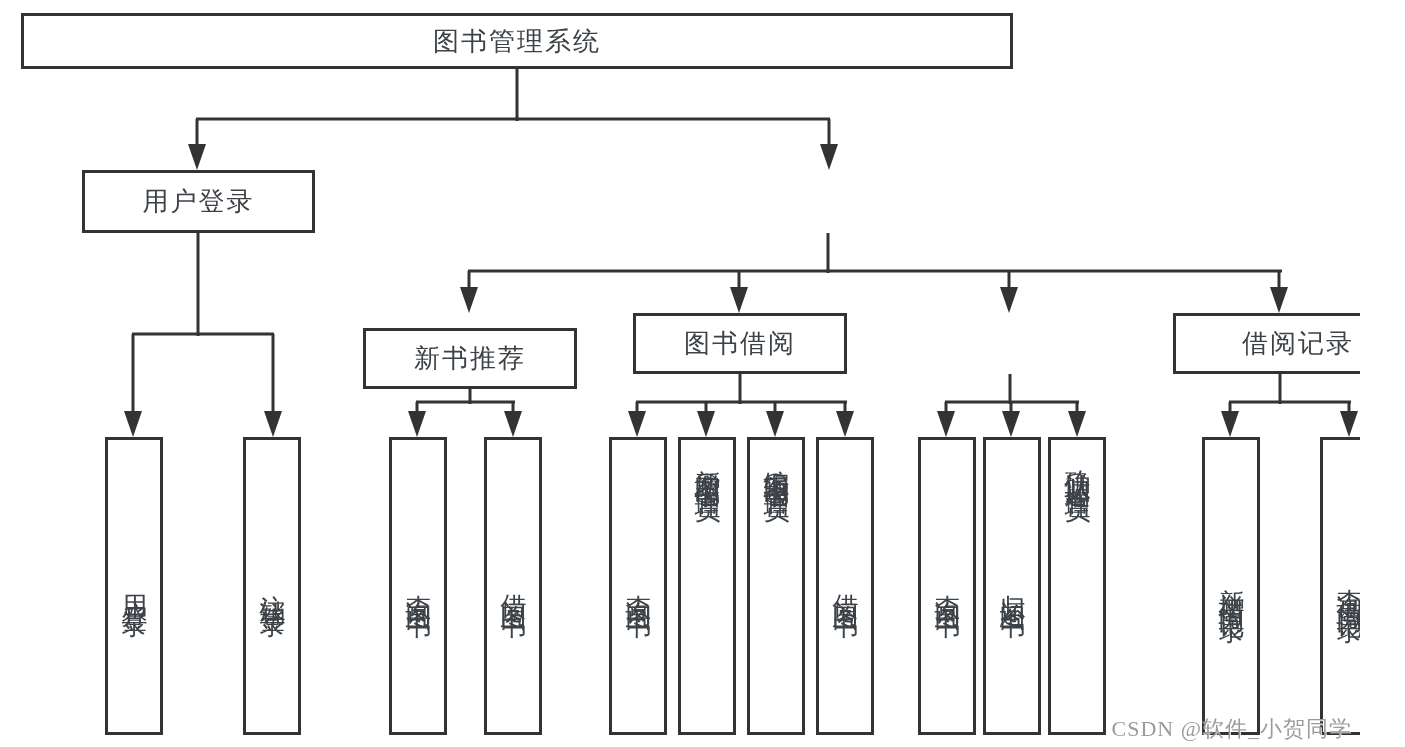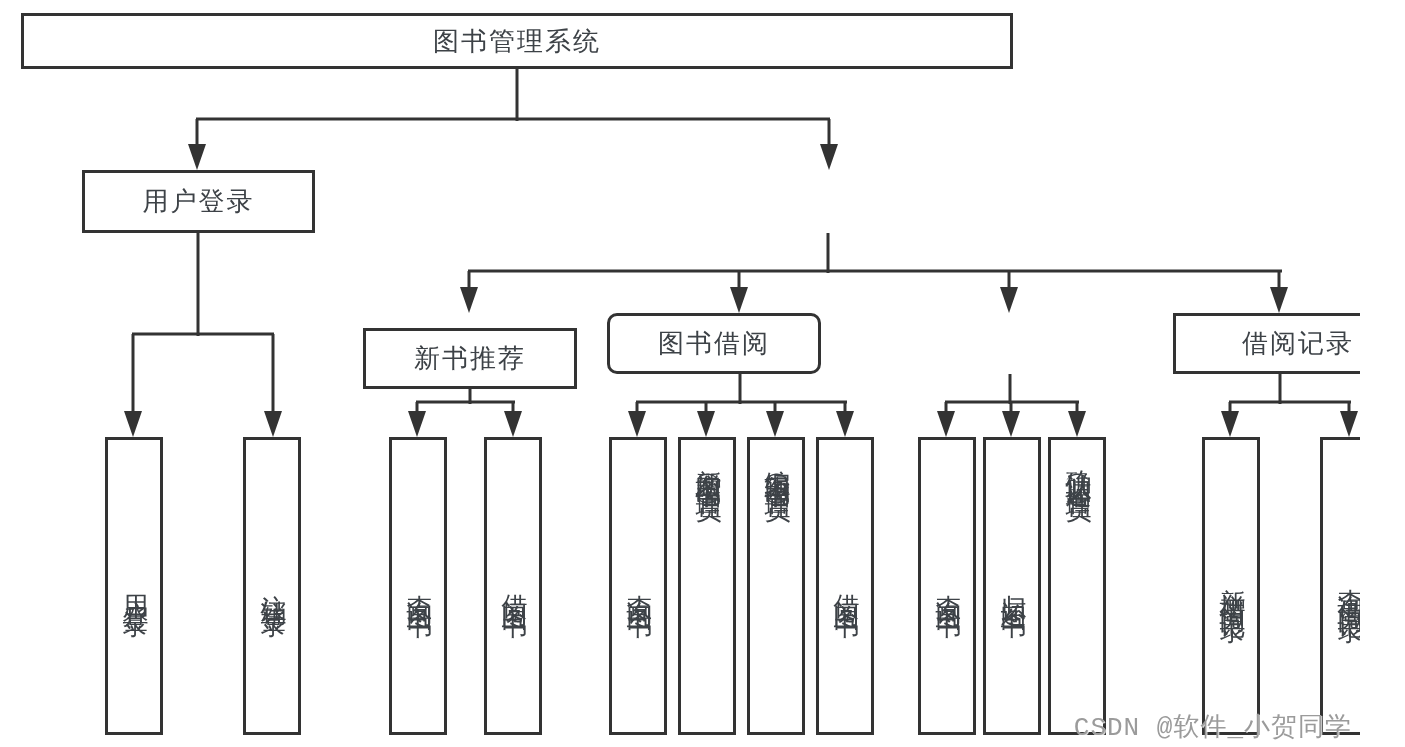--- a/index.html
+++ b/index.html
@@ -1,21 +1,21 @@
 <!DOCTYPE html>
 <html><head>
 <meta charset="utf-8">
 <style>
   html, body { margin: 0; padding: 0; background: #ffffff; }
   .canvas {
     position: relative;
     width: 1360px;
     height: 747px;
     background: var(--bg, #ffffff);
-    font-family: Liberation Mono, monospace;
+    font-family: Liberation Serif, serif;
     overflow: hidden;
   }
   .connectors {
     position: absolute;
     left: 0; top: 0;
     width: 1405px; height: 747px;
   }
   .box {
     position: absolute;
     box-sizing: border-box;
@@ -39,42 +39,42 @@
   .leaf.tall {
     letter-spacing: 4px;
     justify-content: flex-start;
     padding-top: 9px;
   }
   
   .n-root           { left: 21px;   top: 13px;  width: 992px; height: 56px; }
   .n-user-login     { left: 82px;   top: 170px; width: 233px; height: 63px; }
   .n-book-mgmt      { left: 712px;  top: 170px; width: 233px; height: 63px; }
   .n-new-book       { left: 363px;  top: 328px; width: 214px; height: 61px; }
-  .n-book-borrow    { left: 607px;  top: 313px; width: 214px; height: 61px; border-radius: 10px; }
+  .n-book-borrow    { left: 633px;  top: 313px; width: 214px; height: 61px; }
   .n-current-borrow { left: 903px;  top: 313px; width: 214px; height: 61px; }
   .n-borrow-record  { left: 1173px; top: 313px; width: 214px; height: 61px; padding-left: 36px; }
   .leaf { top: 437px; width: 58px; height: 298px; }
   .l-user-login { left: 105px; }
   .l-logout     { left: 243px; }
   .l-nb-query   { left: 389px; }
   .l-nb-borrow  { left: 484px; }
   .l-bb-query   { left: 609px; }
   .l-bb-add     { left: 678px; }
   .l-bb-edit    { left: 747px; }
   .l-bb-borrow  { left: 816px; }
   .l-cb-query   { left: 918px; }
   .l-cb-return  { left: 983px; }
   .l-cb-confirm { left: 1048px; }
   .l-br-add     { left: 1202px; }
   .l-br-query   { left: 1320px; }
   .watermark {
     position: absolute;
     right: 8px;
     bottom: 3px;
-    font-size: 26px;
+    font-size: 22px;
     color: var(--wm, #9b9b9b);
     letter-spacing: 1px;
     z-index: 3;
     text-shadow: 1px 1px 0 rgba(255,255,255,0.8);
   }
 </style>
 </head>
 <body>
 
 <div class="canvas" style="--line: #333333; --text: #3d4247; --bg: #ffffff; --wm: #9b9b9b;">

